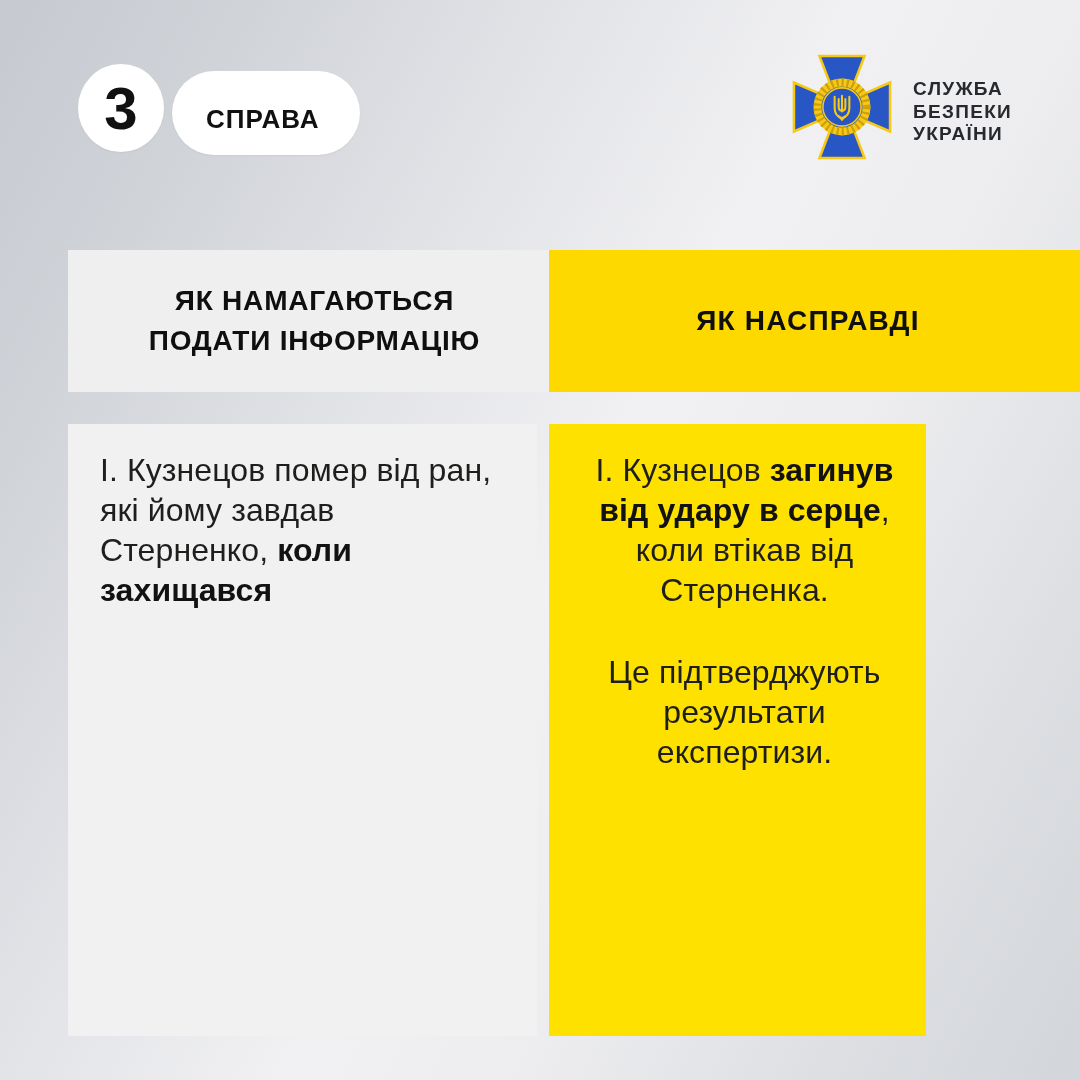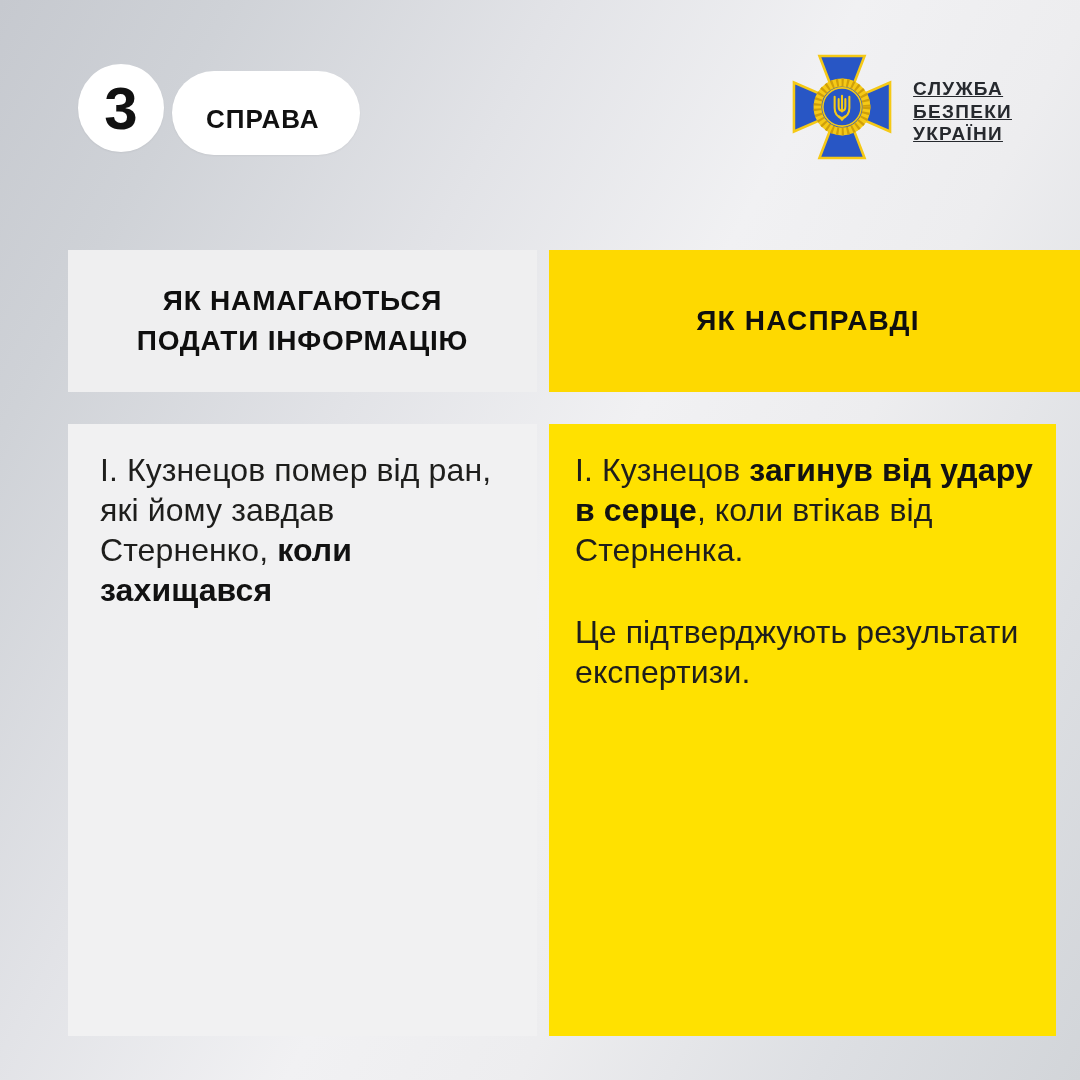--- a/index.html
+++ b/index.html
@@ -43,52 +43,53 @@
     position:absolute;top:52px;right:68px;
     display:flex;align-items:flex-start;
   }
   .sbu-logo svg{display:block;}
   .sbu-name{
     margin:26px 0 0 20px;
     display:flex;flex-direction:column;
   }
   .sbu-name span{
     font-size:19px;font-weight:600;line-height:22.5px;
-    letter-spacing:1.3px;color:#26292e;white-space:nowrap;text-decoration:underline;
+    letter-spacing:1.3px;color:#26292e;white-space:nowrap;
   }
 
   
   .col-header{
     position:absolute;top:250px;height:142px;
     display:flex;align-items:center;justify-content:center;
     text-align:center;
   }
   .col-header .hdr-text{
     font-size:28px;font-weight:700;line-height:40px;
     letter-spacing:0.8px;color:#0f0f0f;
   }
-  .col-header.gray{left:68px;width:469px;background:var(--panel-gray,#efeff0);}
+  .col-header.gray{left:68px;width:469px;background:var(--panel-gray,#efeff0);padding-left:12px;}
   .col-header.gray .hdr-text{max-width:370px;}
   .col-header.yellow{left:549px;width:558px;background:var(--header-yellow,#fed900);padding-right:0;}
   .col-header.yellow .hdr-text{transform:translateX(-20px);letter-spacing:1.2px;}
 
   .col-body{
     position:absolute;top:400px;height:612px;
     box-sizing:border-box;
     margin-top:24px;
   }
   .col-body.gray{
     left:68px;width:469px;
     background:var(--panel-gray-body,#f1f1f2);
     padding:26px 30px 0 32px;
   }
   .col-body.yellow{
-    left:549px;width:507px;
+    left:549px;width:377px;
     background:var(--panel-yellow,#ffe100);
     padding:26px 12px 0 26px;
+    text-align:center;
   }
   .col-body p{
     margin:0 0 42px 0;
     font-size:32px;line-height:40px;font-weight:400;
     color:#1e1e1c;letter-spacing:0.1px;
   }
   .col-body p strong{font-weight:700;color:#121212;}
 </style>
 </head>
 <body>

